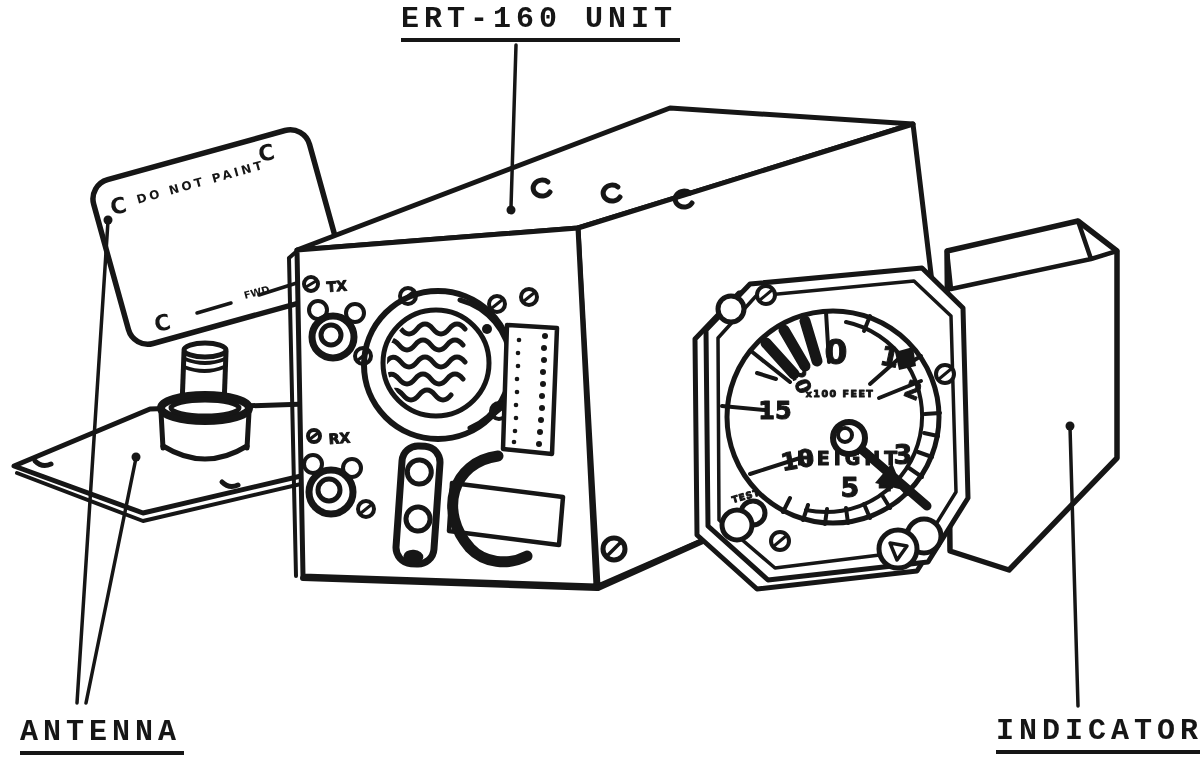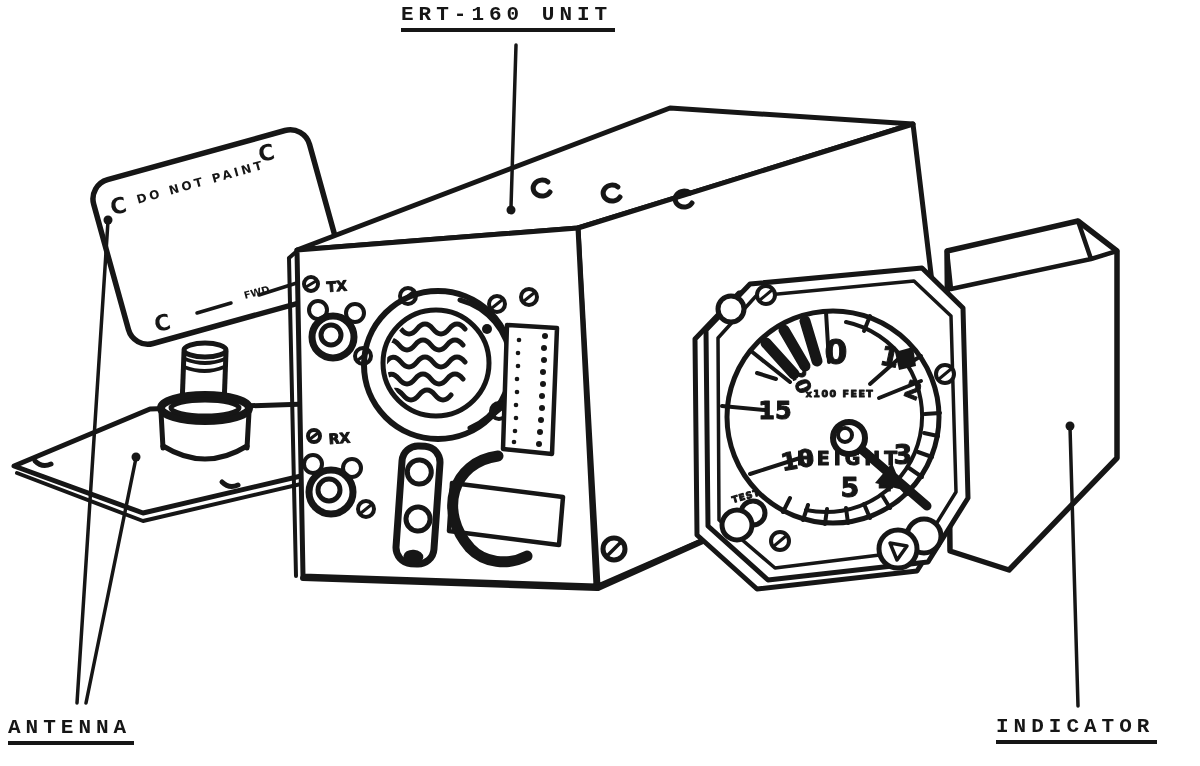--- a/index.html
+++ b/index.html
@@ -1,23 +1,23 @@
 <!DOCTYPE html>
 <html><head>
 <meta charset="utf-8">
 <style>
   html,body{margin:0;padding:0;background:#fff;}
   #stage{position:relative;width:1200px;height:766px;background:#fff;overflow:hidden;
          font-family:"Liberation Sans",sans-serif;}
   #art{position:absolute;left:0;top:0;}
   .diagram-label{position:absolute;font-family:"Liberation Mono","DejaVu Sans Mono",monospace;
-    font-weight:bold;font-size:21px;letter-spacing:5px;color:#161616;
+    font-weight:bold;font-size:30px;letter-spacing:5px;color:#161616;
     border-bottom:4px solid #161616;padding:0 3px 2px 0;line-height:1.1;white-space:nowrap;}
   #lbl-title{left:401px;top:3px;}
-  #lbl-antenna{left:8px;top:716px;}
+  #lbl-antenna{left:20px;top:716px;}
   #lbl-indicator{left:996px;top:715px;}
   svg text{font-family:"DejaVu Sans","Liberation Sans",sans-serif;font-weight:bold;fill:#161616;}
 </style>
 </head>
 <body>
 
 <div id="stage">
 
 <svg id="art" width="1200" height="766" viewBox="0 0 1200 766" stroke-linecap="round" stroke-linejoin="round">
 

